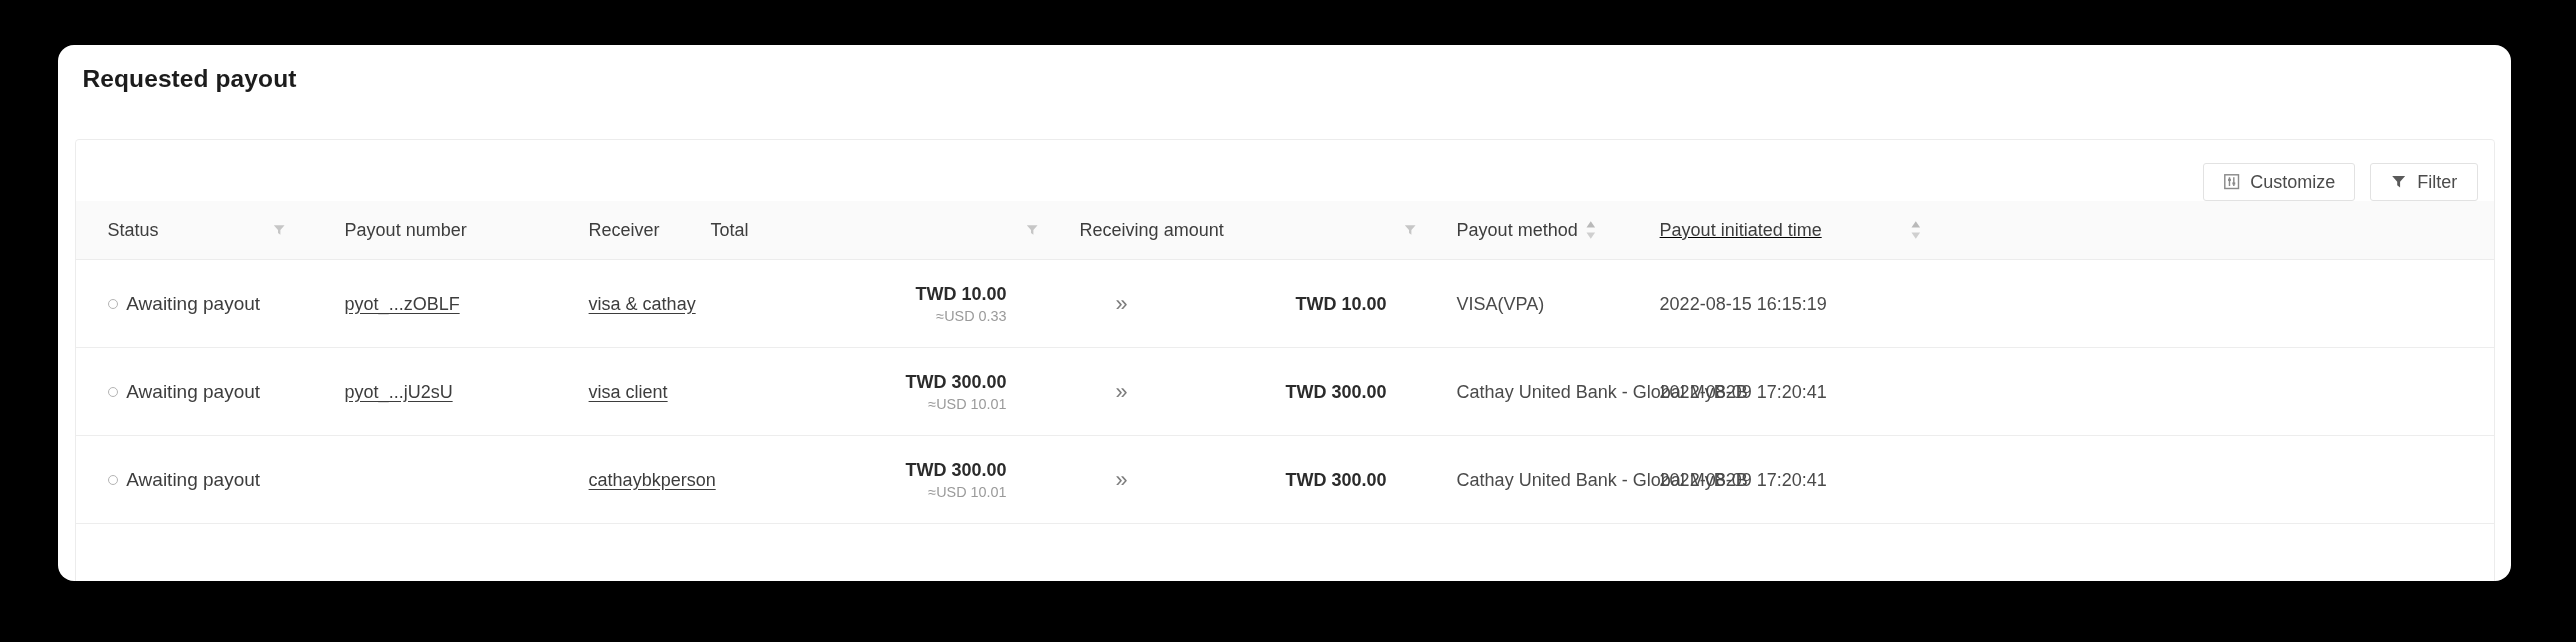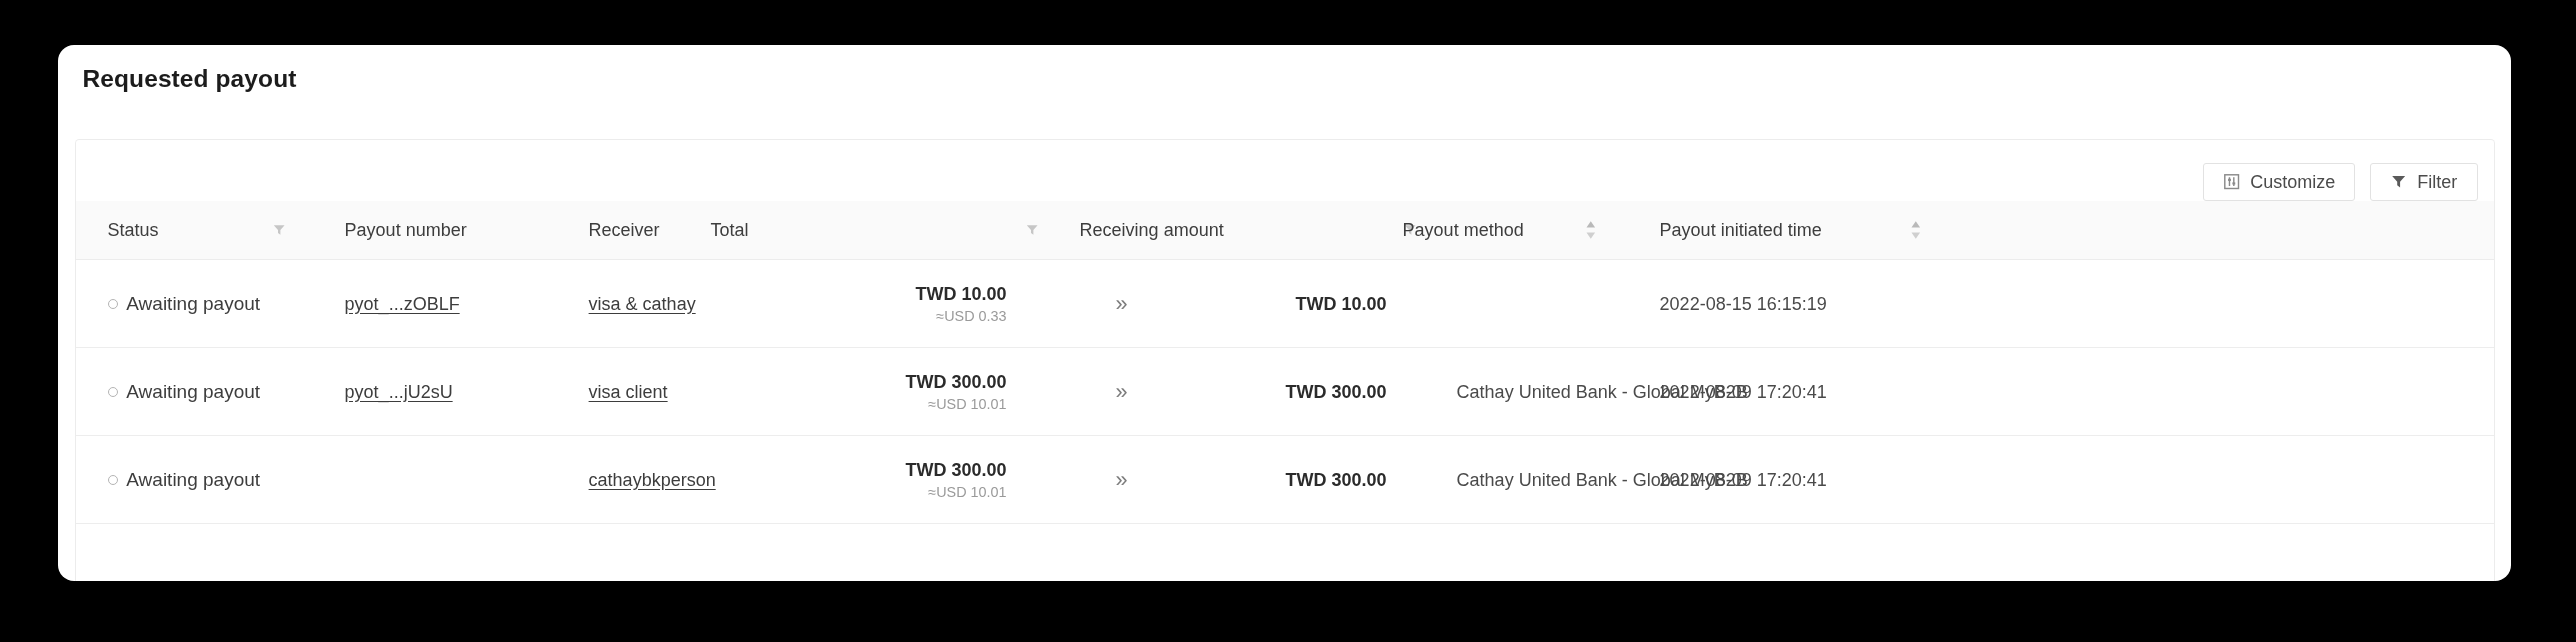--- a/index.html
+++ b/index.html
@@ -219,30 +219,30 @@
           </svg>
         </div>
         <div class="th" style="left: 1004px;">
           <span class="th-label">Receiving amount</span>
         </div>
         <div class="th-ico" style="left: 1327px;">
           <svg width="14.4" height="14.4" viewBox="0 0 24 24">
             <path d="M3 4 H21 L14 12 V20 L10 17 V12 Z" fill="#c6c6c6"></path>
           </svg>
         </div>
-        <div class="th" style="left: 1327px;">
+        <div class="th" style="left: 1381px;">
           <span class="th-label">Payout method</span>
         </div>
         <div class="th-ico" style="left: 1509px;">
           <svg width="11.6" height="19" viewBox="0 0 12 22">
             <path d="M6 1 L11 8 H1 Z" fill="#b9b9b9"></path>
             <path d="M6 21 L11 14 H1 Z" fill="#cfcfcf"></path>
           </svg>
         </div>
-        <div class="th" style="left: 1584px;">
+        <div class="th" style="left: 1584px; text-decoration: underline;">
           <span class="th-label">Payout initiated time</span>
         </div>
         <div class="th-ico" style="left: 1834px;">
           <svg width="11.6" height="19" viewBox="0 0 12 22">
             <path d="M6 1 L11 8 H1 Z" fill="#b9b9b9"></path>
             <path d="M6 21 L11 14 H1 Z" fill="#cfcfcf"></path>
           </svg>
         </div>
       </div>
 
@@ -261,20 +261,23 @@
             <span class="link">visa &amp; cathay</span>
           </div>
           <div class="cell stacked" style="left: 635px; width: 296px;">
             <span class="amt-main">TWD 10.00</span>
             <span class="amt-sub">≈USD 0.33</span>
           </div>
           <div class="arrow" style="left: 1040px;">»</div>
           <div class="cell" style="left: 1004px; width: 307px; justify-content: flex-end;">
             <span class="amt-main">TWD 10.00</span>
           </div>
+          <div class="cell" style="left: 1381px;">
+            <span class="plain">VISA(VPA)</span>
+          </div>
           <div class="cell" style="left: 1584px;">
             <span class="plain">2022-08-15 16:15:19</span>
           </div>
         </div>
         <div class="trow" style="top: 208px;">
           <div class="cell" style="left: 32px;">
             <div class="status-wrap">
               <span class="status-dot"></span>
               <span class="status-text">Awaiting payout</span>
             </div>

